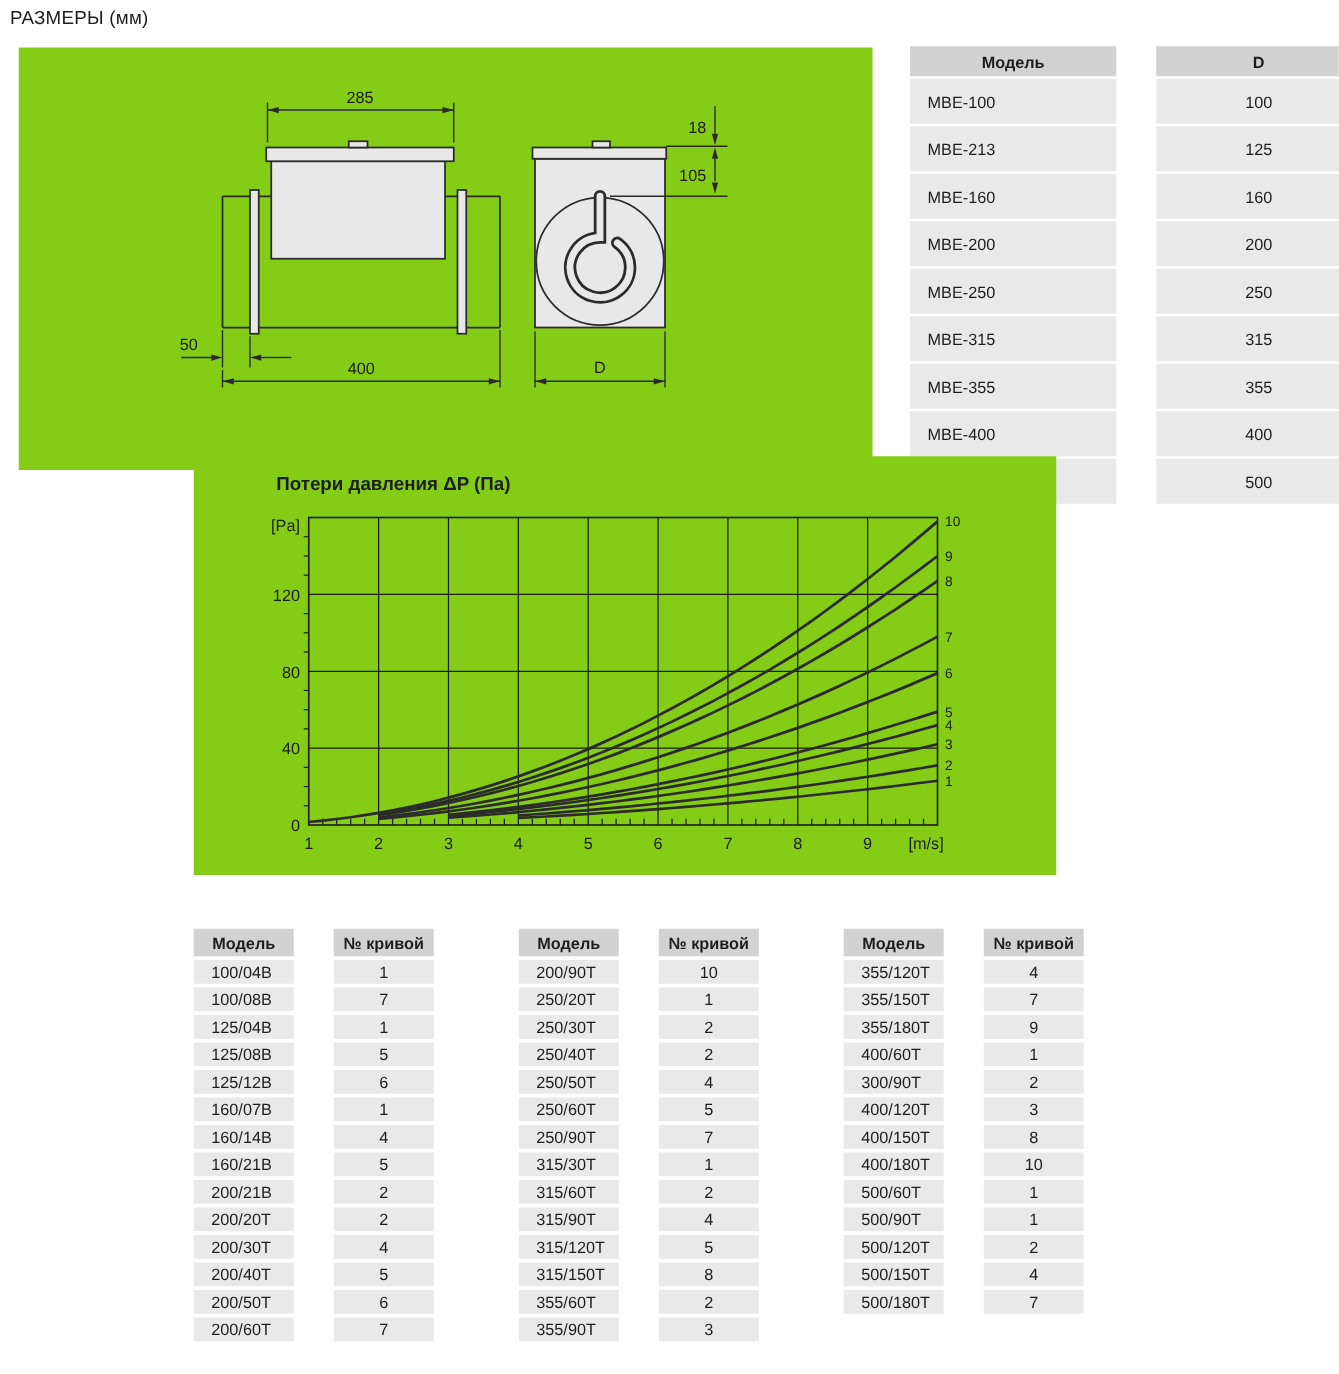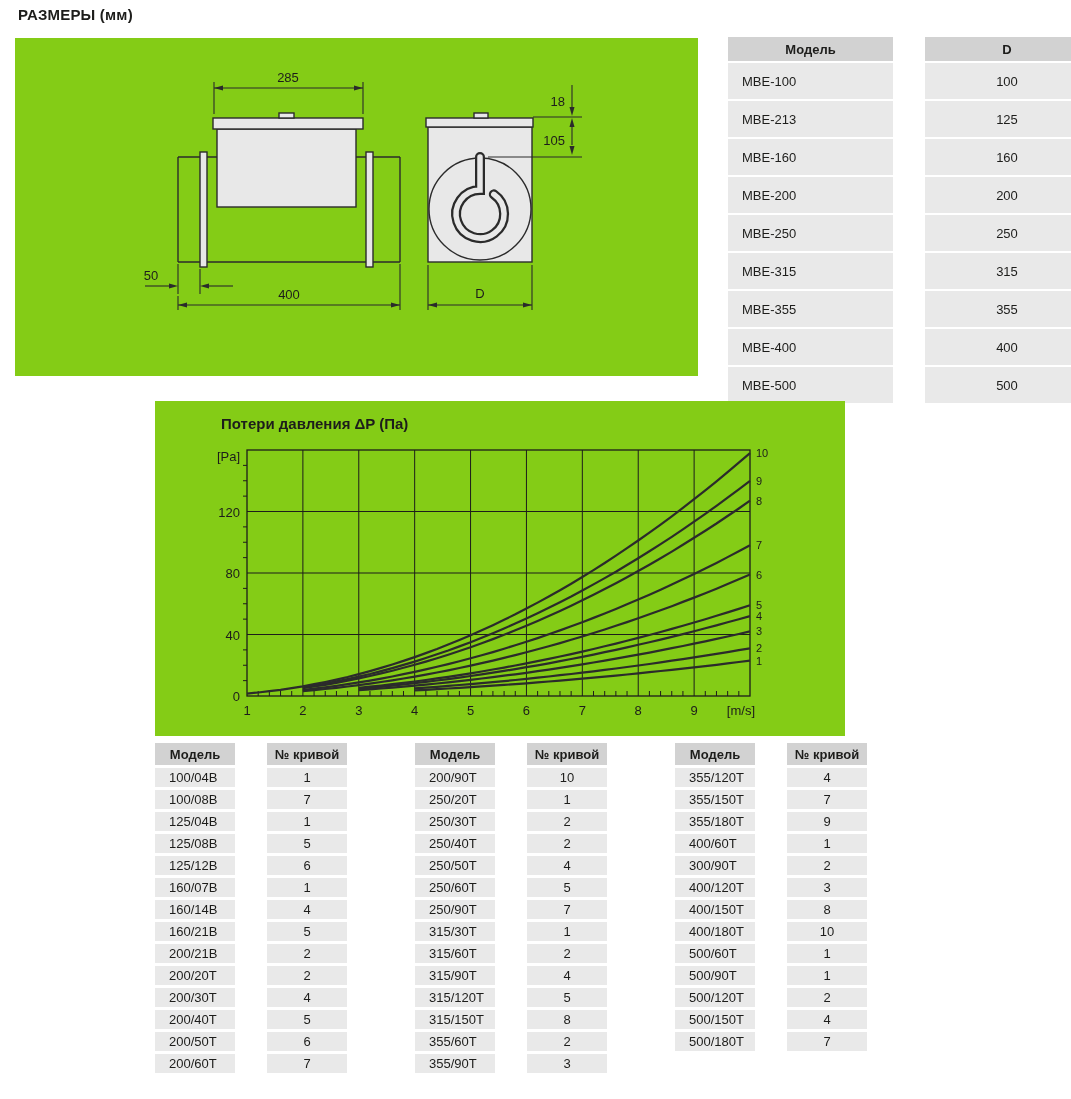--- a/index.html
+++ b/index.html
@@ -1,23 +1,23 @@
 <!DOCTYPE html>
 <html><head>
 <meta charset="utf-8">
 <style>
   html,body{margin:0;padding:0;}
   body{
     width:1071px;height:1099px;position:relative;background:#ffffff;
     font-family:"Liberation Sans", sans-serif;color:#1d1d1b;
   }
-  #page-title{position:absolute;left:18px;top:6px;font-size:15px;font-weight:bold;letter-spacing:.2px;}
+  #page-title{position:absolute;left:8px;top:6px;font-size:15px;font-weight:normal;letter-spacing:.2px;}
   .panel{position:absolute;background:#84cc16;}
   #dims-panel{left:15px;top:38px;width:683px;height:338px;}
-  #chart-panel{left:155px;top:401px;width:690px;height:335px;}
+  #chart-panel{left:155px;top:365px;width:690px;height:335px;}
   #chart-title{position:absolute;left:66px;top:14px;font-size:15px;font-weight:bold;}
   svg{position:absolute;left:0;top:0;}
   
   .shape{fill:#e8e8e8;stroke:#2b2b2b;stroke-width:1.4;}
   .ln{fill:none;stroke:#2b2b2b;stroke-width:1.4;}
   .dim{fill:none;stroke:#2b2b2b;stroke-width:1.1;}
   .arr{fill:#2b2b2b;stroke:none;}
   .dimtext{font-size:13px;fill:#1d1d1b;}
   .elem-core{fill:none;stroke:#2b2b2b;stroke-width:10;stroke-linecap:round;}
   .elem-in{fill:none;stroke:#e8e8e8;stroke-width:5.5;stroke-linecap:round;}

